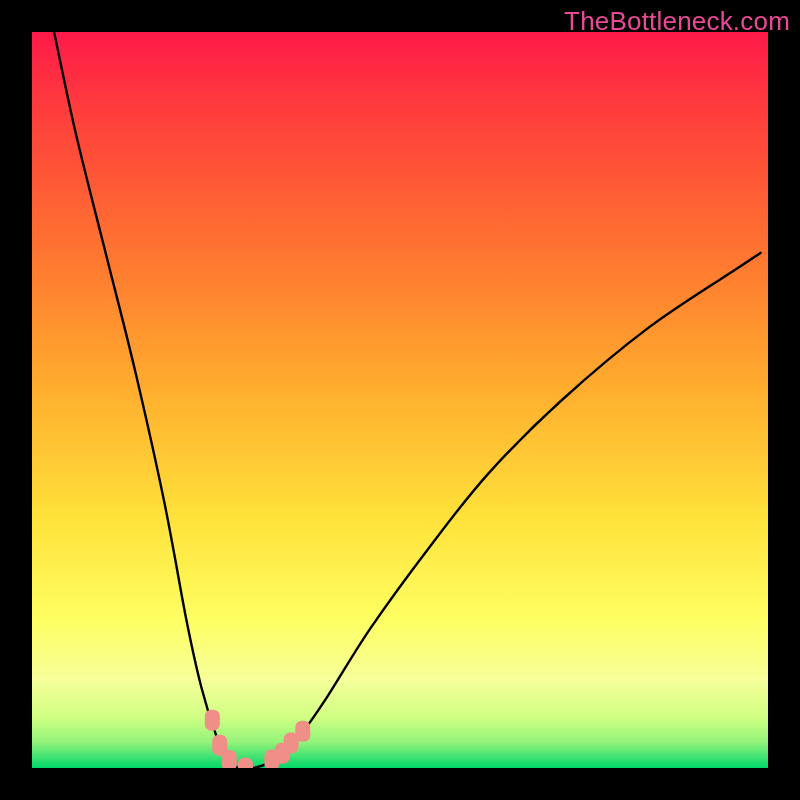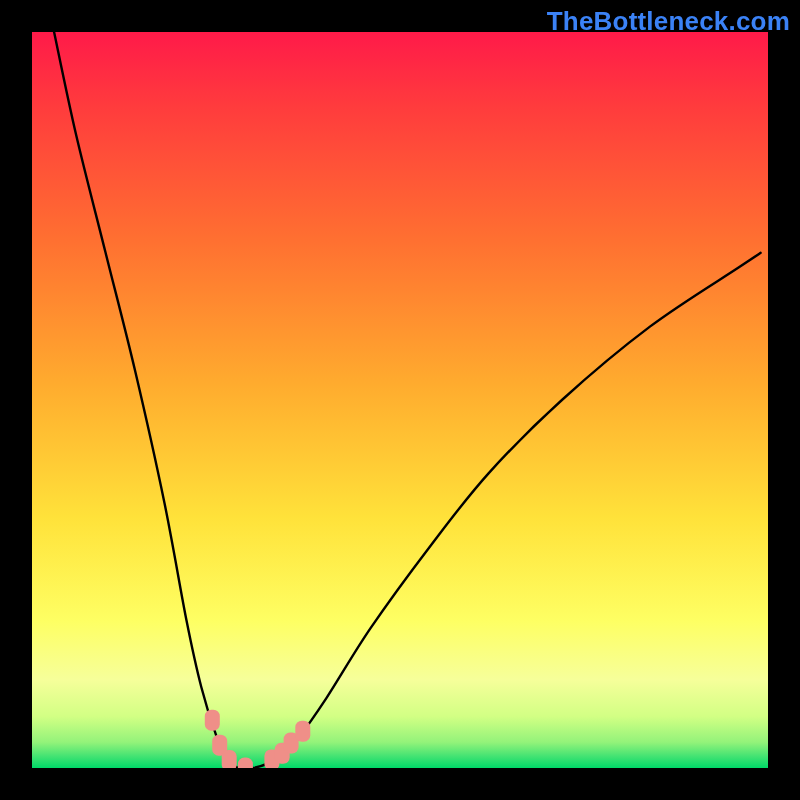--- a/index.html
+++ b/index.html
@@ -21,23 +21,23 @@
     left: 32px;
     top: 32px;
     width: 736px;
     height: 736px;
     overflow: hidden;
   }
   .watermark {
     position: absolute;
     top: 6px;
     right: 10px;
-    color: #3b82f6;
+    color: #ec4899;
     font-size: 26px;
-    font-weight: 700;
+    font-weight: 400;
     letter-spacing: 0.2px;
     text-align: right;
     pointer-events: none;
   }
   svg {
     display: block;
   }
 </style>
 </head>
 <body>

